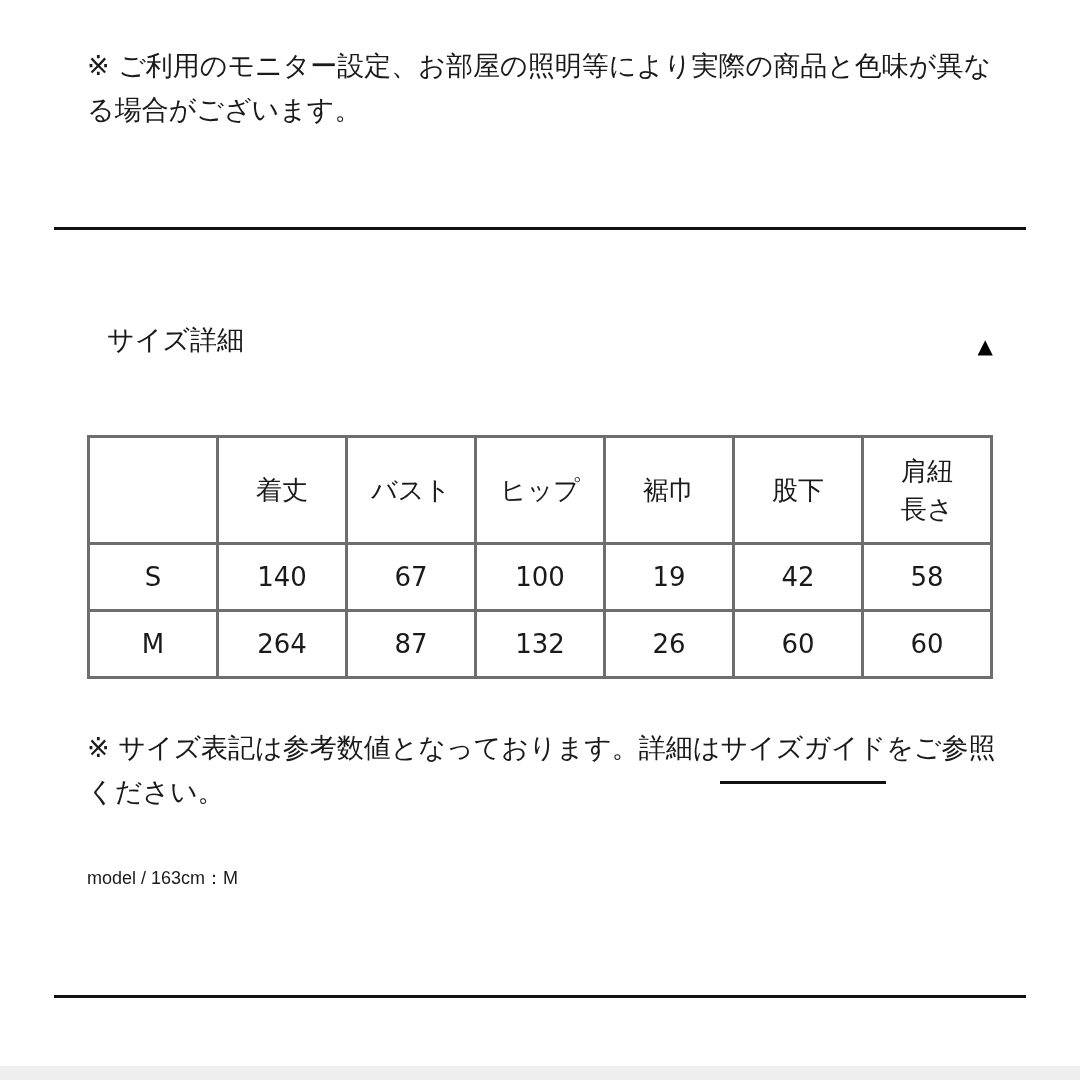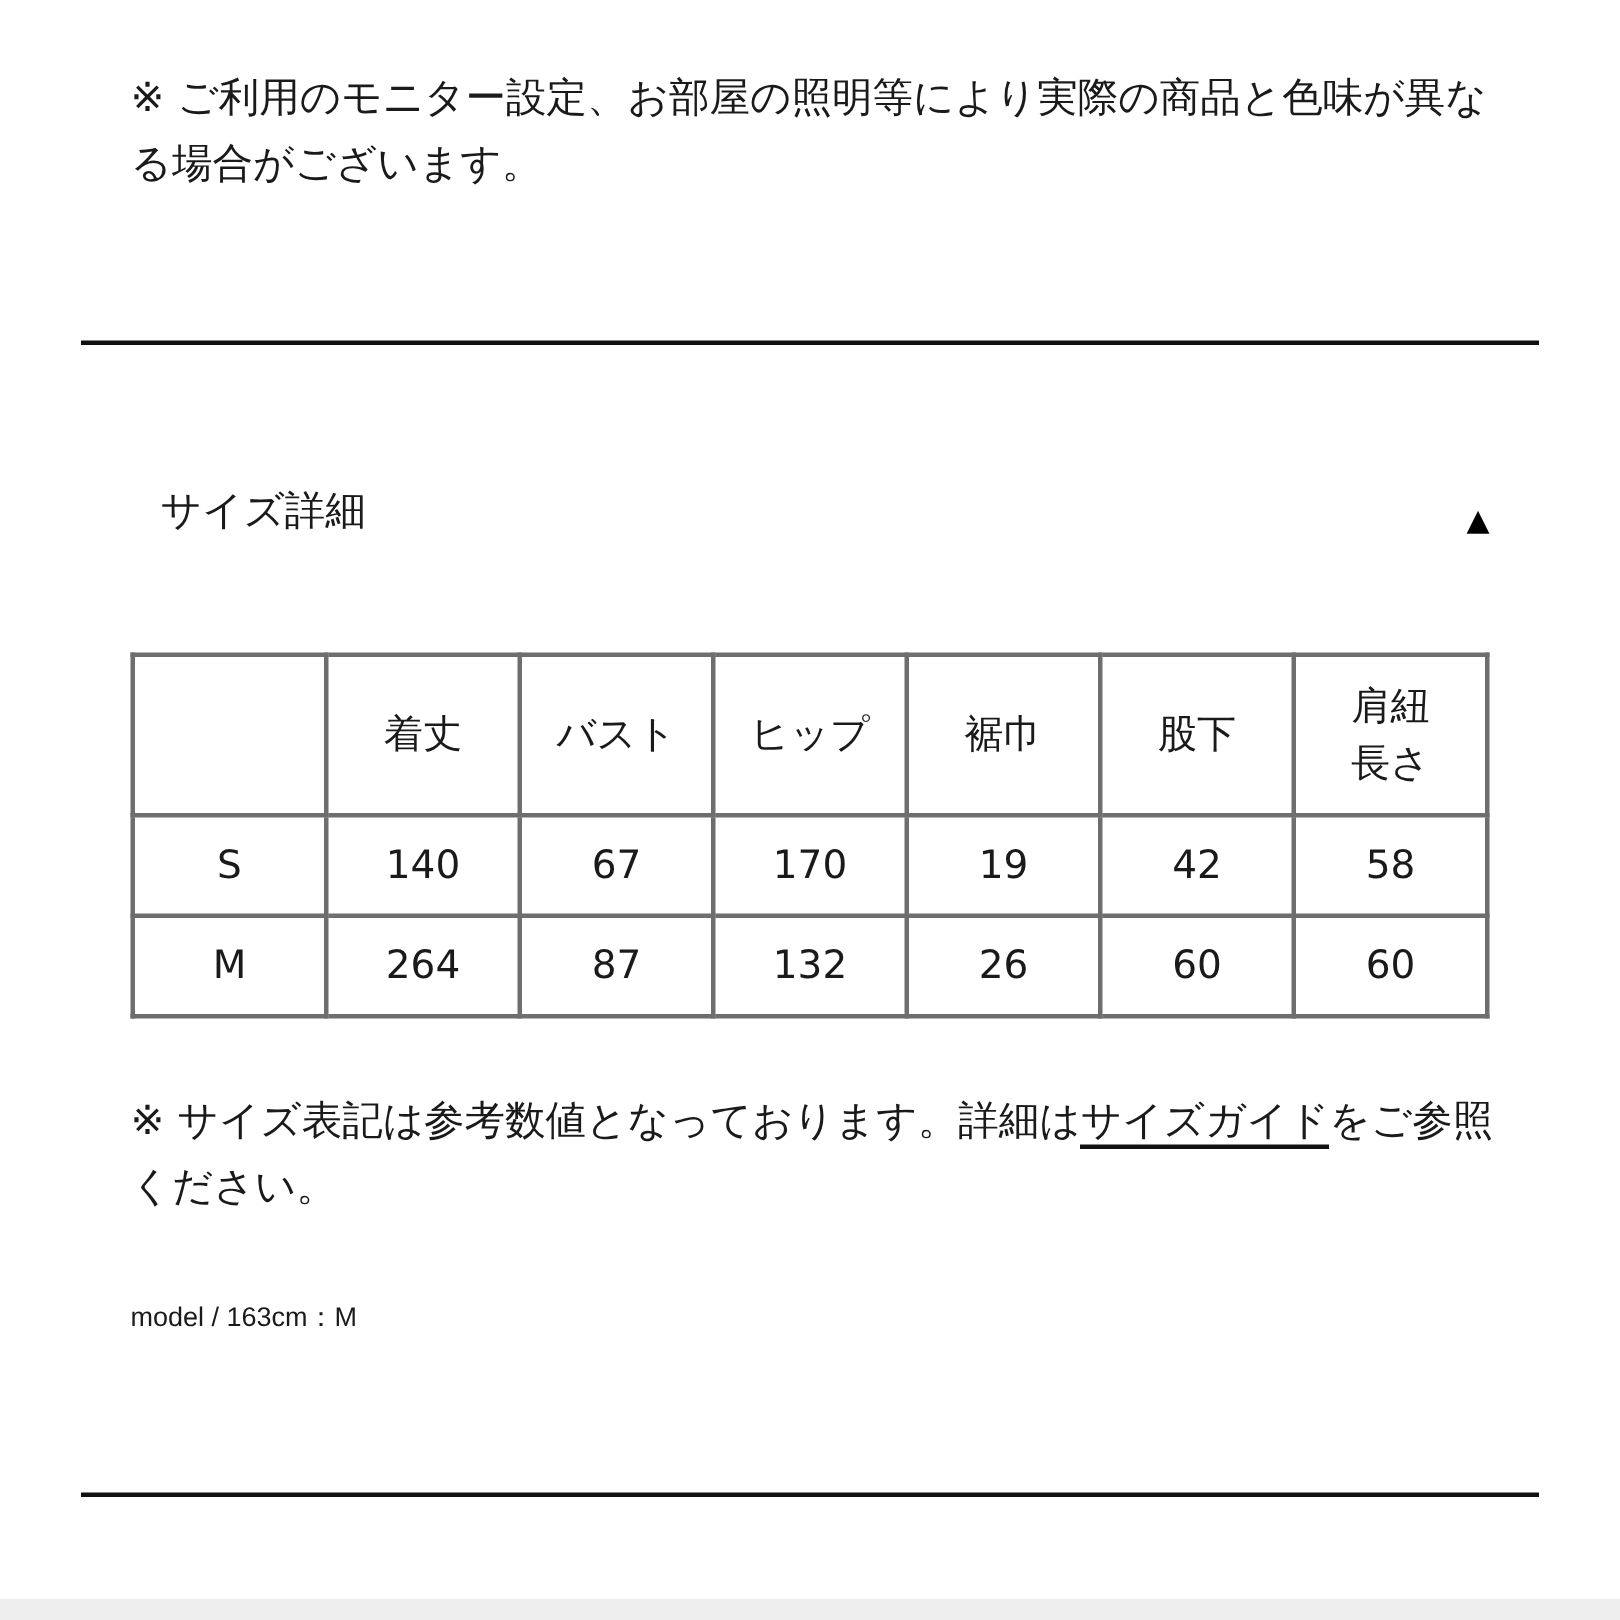--- a/index.html
+++ b/index.html
@@ -27,21 +27,21 @@
     table.size-table td, table.size-table th {
       border: 3px solid #6e6e6e; text-align: center; font-weight: normal;
       font-size: 26px; padding: 0; color: #1a1a1a;
     }
     table.size-table thead th { height: 104px; line-height: 38px; }
     table.size-table tbody td { height: 64px; }
     .note {
       position: absolute; left: 87px; top: 726px; width: 920px;
       font-size: 27px; line-height: 44px;
     }
-    .note a { color: #1a1a1a; text-decoration: none; border-bottom: 3px solid #111; padding-bottom: 0; }
+    .note a { color: #1a1a1a; text-decoration: none; border-bottom: 3px solid #111; padding-bottom: 18px; }
     .model {
       position: absolute; left: 87px; top: 856px; font-size: 18px; line-height: 44px;
       font-family: "Liberation Sans", sans-serif;
     }
     .bottom-bar {
       position: absolute; left: 0; top: 1066px; width: 1080px; height: 14px; background: #eeeeee;
     }
   </style>
 </head>
 <body>
@@ -68,21 +68,21 @@
         <span>肩紐</span><br>
         <span>長さ</span>
       </th>
     </tr>
   </thead>
   <tbody>
     <tr>
       <td>S</td>
       <td>140</td>
       <td>67</td>
-      <td>170</td>
+      <td>100</td>
       <td>19</td>
       <td>42</td>
       <td>58</td>
     </tr>
     <tr>
       <td>M</td>
       <td>264</td>
       <td>87</td>
       <td>132</td>
       <td>26</td>

